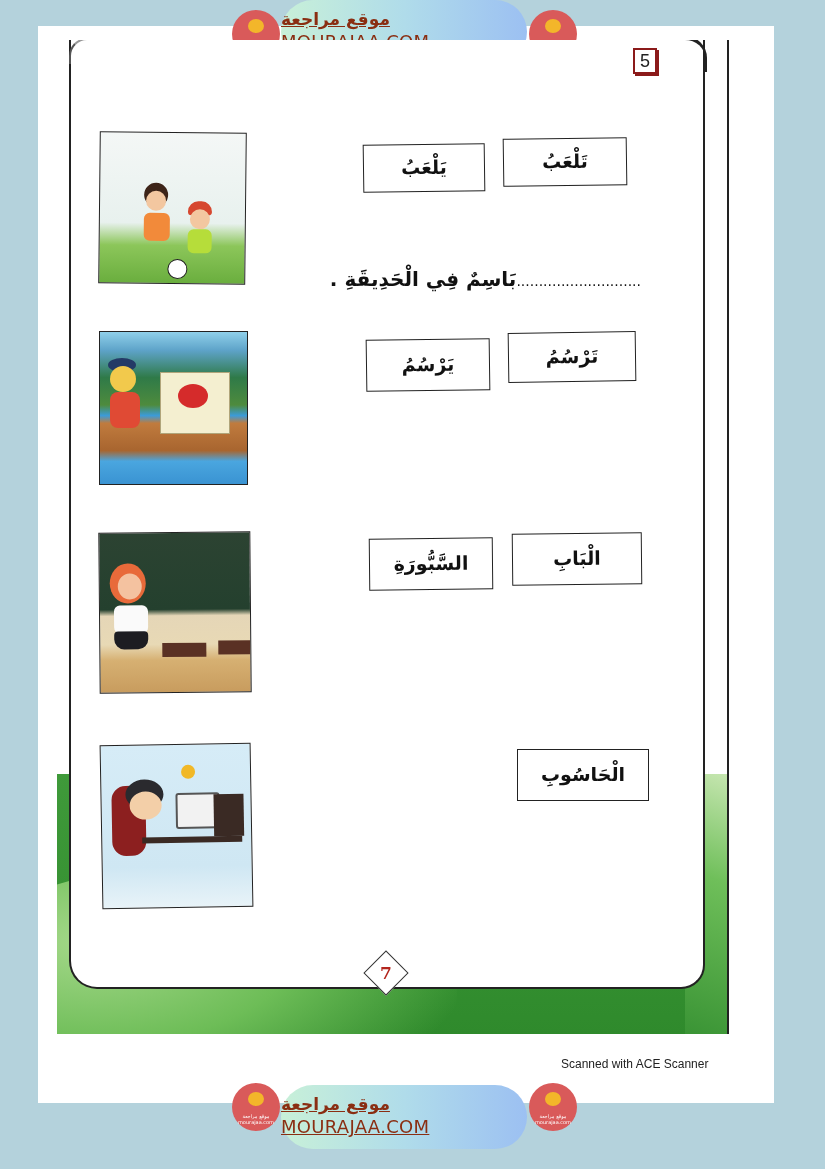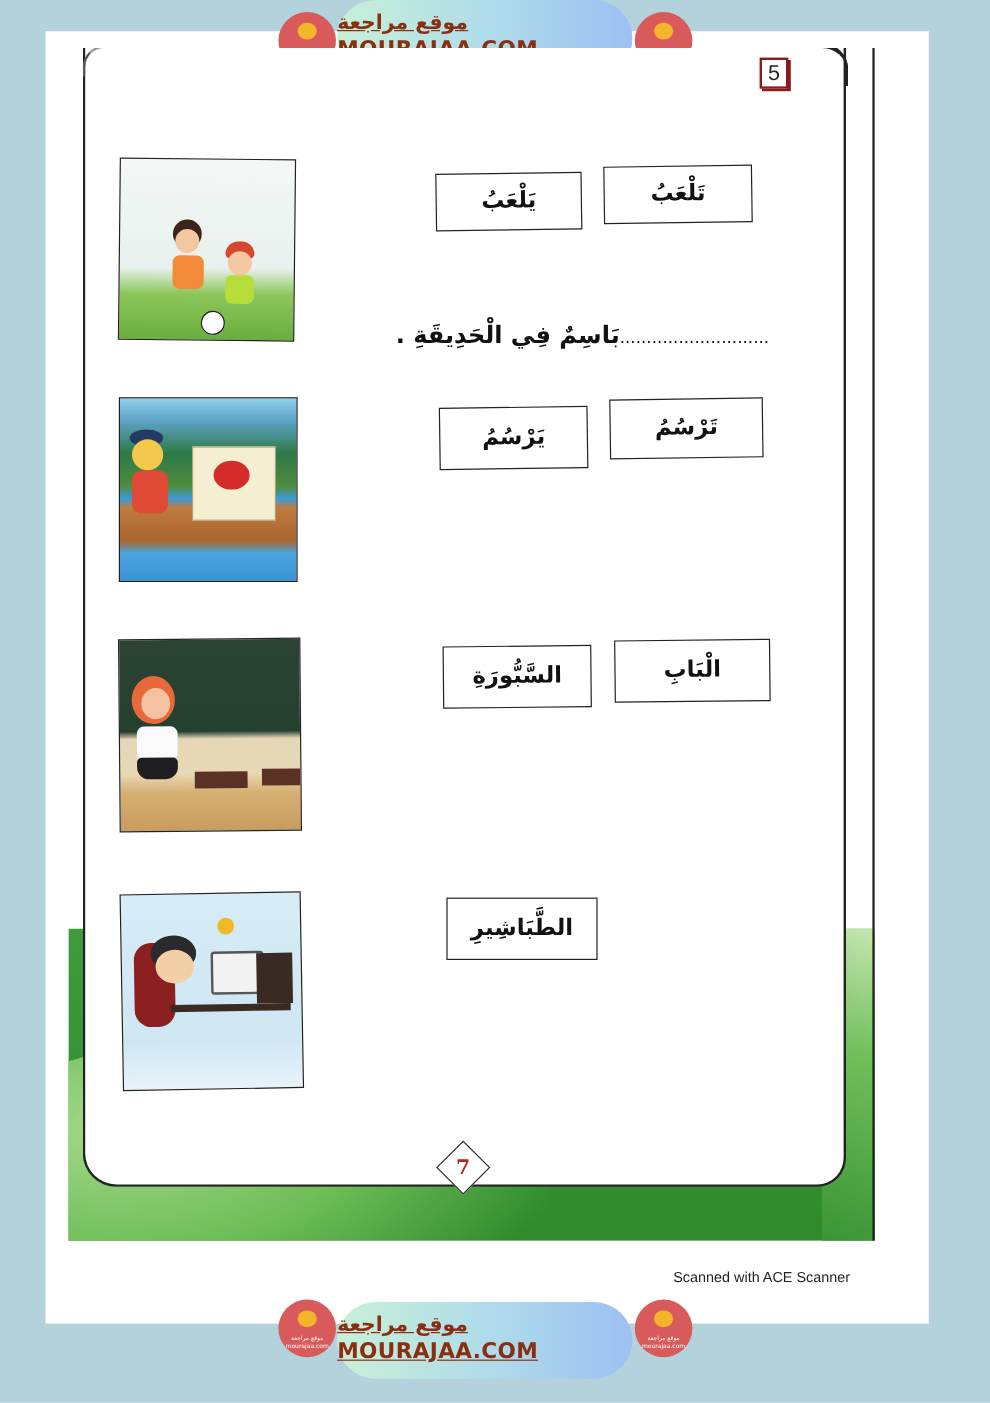--- a/index.html
+++ b/index.html
@@ -93,21 +93,21 @@
     position:absolute; left:561px; top:1057px; font-size:12px; color:#222;
     font-family:"Liberation Sans", sans-serif;
   }
 
   .banner {
     position:absolute; left:281px; width:246px; height:64px; border-radius:34px;
     background:linear-gradient(90deg,#c8f0d8 0%,#b0dcea 50%,#9cc0f2 100%);
     color:#8a2e12;
   }
   .banner .ar { font-size:17px; font-weight:bold; text-decoration:underline; line-height:22px; margin-top:8px; display:block; }
-  .banner .en { font-size:18px; font-weight:bold; text-decoration:underline; line-height:24px; display:block; letter-spacing:0.3px; font-family:"DejaVu Sans", sans-serif; }
+  .banner .en { font-size:18px; font-weight:normal; text-decoration:underline; line-height:24px; display:block; letter-spacing:0.3px; font-family:"DejaVu Sans", sans-serif; }
   .top-banner { top:0; }
   .bot-banner { top:1085px; }
 
   .badge {
     position:absolute; width:48px; height:48px; border-radius:50%; background:#d95a5a;
   }
   .badge .book {
     position:absolute; left:16px; top:9px; width:16px; height:14px; border-radius:50%; background:#f3b62a;
   }
   .badge .txt {
@@ -186,21 +186,21 @@
 
   <div class="pic pic4">
     <div class="char" style="left:10px;top:40px;width:34px;height:70px;background:#8c1f1f;border-radius:14px;"></div>
     <div class="char" style="left:24px;top:34px;width:38px;height:30px;background:#2a2a2e;"></div>
     <div class="char" style="left:28px;top:46px;width:32px;height:28px;background:#f3cfa8;"></div>
     <div style="position:absolute;left:74px;top:48px;width:40px;height:32px;background:#f2f2f2;border:2px solid #555;border-radius:3px;"></div>
     <div style="position:absolute;left:40px;top:92px;width:100px;height:6px;background:#3a2a24;"></div>
     <div style="position:absolute;left:112px;top:50px;width:30px;height:42px;background:#3a2a24;"></div>
     <div class="char" style="left:80px;top:20px;width:14px;height:14px;background:#f1b827;"></div>
   </div>
-  <div class="opt" style="left:315px;top:708px;width:124px;height:50px;line-height:48px;">الطَّبَاشِيرِ</div>
+  <div class="opt" style="left:460px;top:709px;width:130px;height:50px;line-height:48px;">الْحَاسُوبِ</div>
 
   <div class="page-num">
     <span>7</span>
   </div>
 </div>
 
 <div class="scanner">Scanned with ACE Scanner</div>
 
 <div class="badge" style="left:232px; top:1083px;">
   <div class="book"></div>

